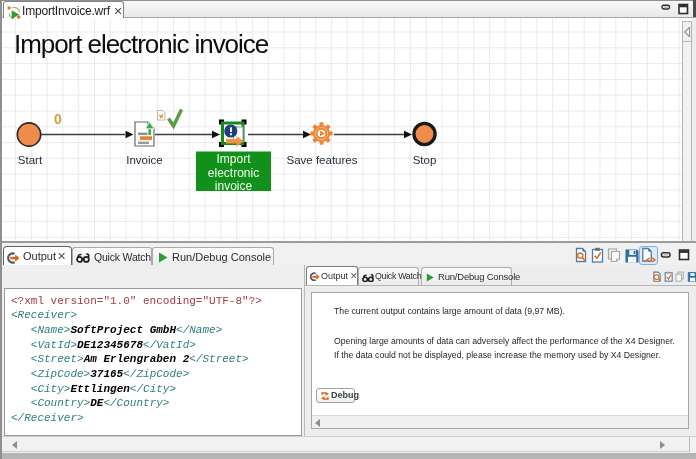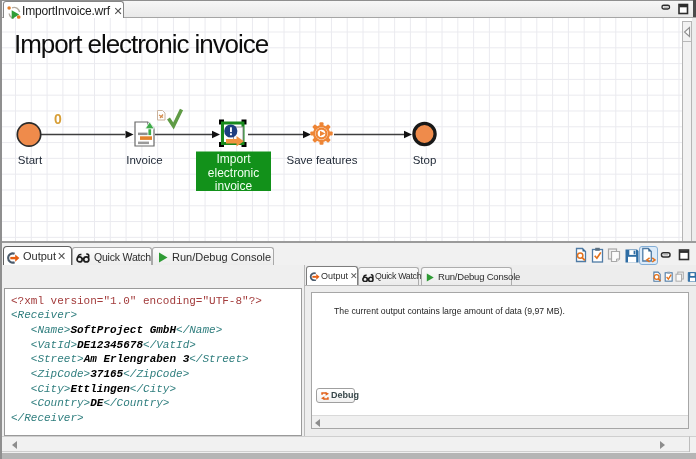--- a/index.html
+++ b/index.html
@@ -216,21 +216,21 @@
     <rect x="105.5" y="4" width="9" height="9.5" fill="#fff" stroke="#2e2e2e" stroke-width="1.6"></rect>
     <rect x="105.9" y="4.4" width="8.2" height="2.5" fill="#2e2e2e"></rect>
   </svg>
 
   <div id="lower" class="abs"></div>
   <div id="xmlbox" class="abs">
       <div id="xml"><span class="decl">&lt;?xml version="1.0" encoding="UTF-8"?&gt;</span>
 <span class="tg">&lt;Receiver&gt;</span>
 <span class="tg">   &lt;Name&gt;</span><span class="tv">SoftProject GmbH</span><span class="tg">&lt;/Name&gt;</span>
 <span class="tg">   &lt;VatId&gt;</span><span class="tv">DE12345678</span><span class="tg">&lt;/VatId&gt;</span>
-<span class="tg">   &lt;Street&gt;</span><span class="tv">Am Erlengraben 3</span><span class="tg">&lt;/Street&gt;</span>
+<span class="tg">   &lt;Street&gt;</span><span class="tv">Am Erlengraben 2</span><span class="tg">&lt;/Street&gt;</span>
 <span class="tg">   &lt;ZipCode&gt;</span><span class="tv">37165</span><span class="tg">&lt;/ZipCode&gt;</span>
 <span class="tg">   &lt;City&gt;</span><span class="tv">Ettlingen</span><span class="tg">&lt;/City&gt;</span>
 <span class="tg">   &lt;Country&gt;</span><span class="tv">DE</span><span class="tg">&lt;/Country&gt;</span>
 <span class="tg">&lt;/Receiver&gt;</span></div>
     </div>
 
   <div id="rpanel" class="abs"></div>
   <div class="abs" style="left:304px;top:284.5px;width:392px;height:1px;background:#b5b5b5;"></div>
   <div class="otab" style="left:306px;top:266px;width:52px;height:19px;background:#fff;border:1px solid #7d7d7d;border-bottom:none;border-radius:3px 3px 0 0;font-size:9.5px;z-index:4;">
     <svg style="position:absolute;left:2px;top:4.5px" width="11" height="9.5" viewBox="0 0 14 12">
@@ -266,20 +266,22 @@
     <rect x="18" y="2" width="3.3" height="2.5" fill="#8fa6ba"></rect>
     <path d="M17.2,8.3 L19.3,10.8 L22.6,5.4" fill="none" stroke="#e2711c" stroke-width="1.6"></path>
     <rect x="30.5" y="2.5" width="6.6" height="8.3" fill="#f2f2f2" stroke="#ababab" stroke-width="1.2"></rect>
     <rect x="28.4" y="5" width="6.6" height="8.3" fill="#fafafa" stroke="#ababab" stroke-width="1.2"></rect>
     <path d="M43,3 L51.7,3 L53,4.2 L53,13.5 L43,13.5 Z" fill="#2e6da4" stroke="#2e6da4"></path>
     <rect x="45.5" y="3.8" width="5" height="3.3" fill="#fff"></rect>
     <rect x="45" y="9.2" width="6.2" height="4.3" fill="#fff"></rect>
   </svg>
   <div id="msgbox" class="abs"></div>
   <div class="msg" style="top:305.5px">The current output contains large amount of data (9,97 MB).</div>
+  <div class="msg" style="top:336px">Opening large amounts of data can adversely affect the performance of the X4 Designer.</div>
+  <div class="msg" style="top:350px">If the data could not be displayed, please increase the memory used by X4 Designer.</div>
   <div id="loadbtn" class="abs">
     <svg style="position:absolute;left:4px;top:3px" width="8" height="8" viewBox="0 0 9 9">
       <path d="M1.2,3 L1.2,1.2 L6,1.2" fill="none" stroke="#e2621c" stroke-width="1.8"></path>
       <path d="M7.8,6 L7.8,7.8 L3,7.8" fill="none" stroke="#e2621c" stroke-width="1.8"></path>
       <polygon points="5.2,0 9,2.1 5.2,4.2" fill="#e2621c"></polygon>
       <polygon points="3.8,4.8 0,6.9 3.8,9" fill="#e2621c"></polygon>
     </svg>
     <span>Debug</span>
   </div>
   <div id="msgscroll" class="abs">

